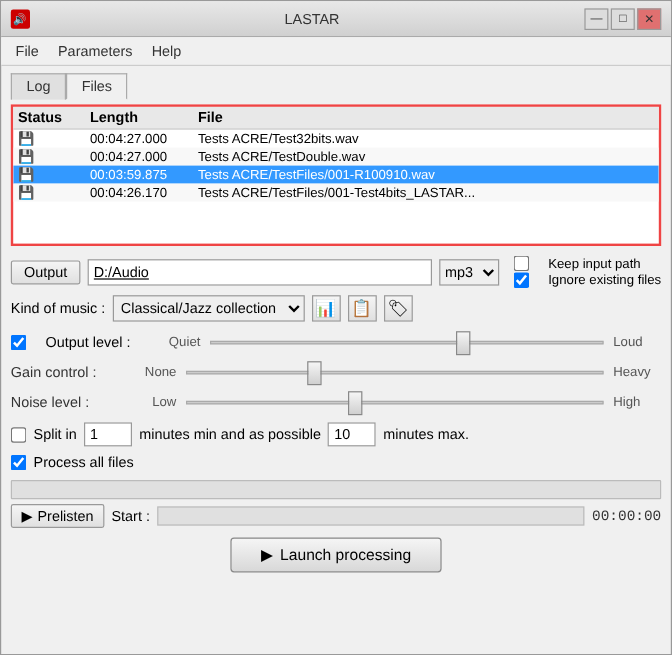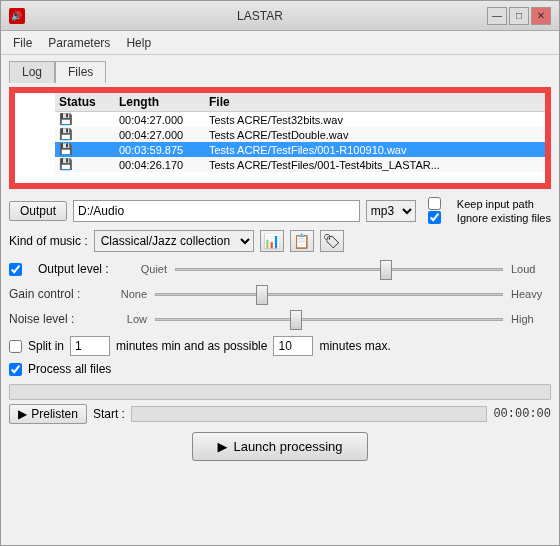--- a/index.html
+++ b/index.html
@@ -100,26 +100,25 @@
       font-size: 12px;
       color: #333;
       border-bottom: none;
     }
     .tab.active {
       background: #f0f0f0;
       border-bottom: 1px solid #f0f0f0;
       font-weight: normal;
     }
     .file-panel {
-      border: 6px solid #ef4444;
+      border: 2px solid #ef4444;
       background: white;
       flex: 0 0 auto;
-      height: 102px;
+      height: 118px;
       overflow: hidden;
-      padding-left: 40px;
     }
     .file-header {
       display: grid;
       grid-template-columns: 60px 90px 1fr;
       background: #e8e8e8;
       border-bottom: 1px solid #ccc;
       padding: 2px 4px;
       font-size: 12px;
       font-weight: bold;
     }
@@ -150,20 +149,21 @@
       font-size: 12px;
       border-radius: 2px;
     }
     .output-path {
       flex: 1;
       height: 22px;
       border: 1px solid #999;
       padding: 0 4px;
       font-size: 12px;
       background: white;
+      text-decoration: underline;
     }
     .format-select {
       width: 50px;
       height: 22px;
       border: 1px solid #999;
       font-size: 12px;
     }
     .checkbox-row {
       display: flex;
       align-items: center;

